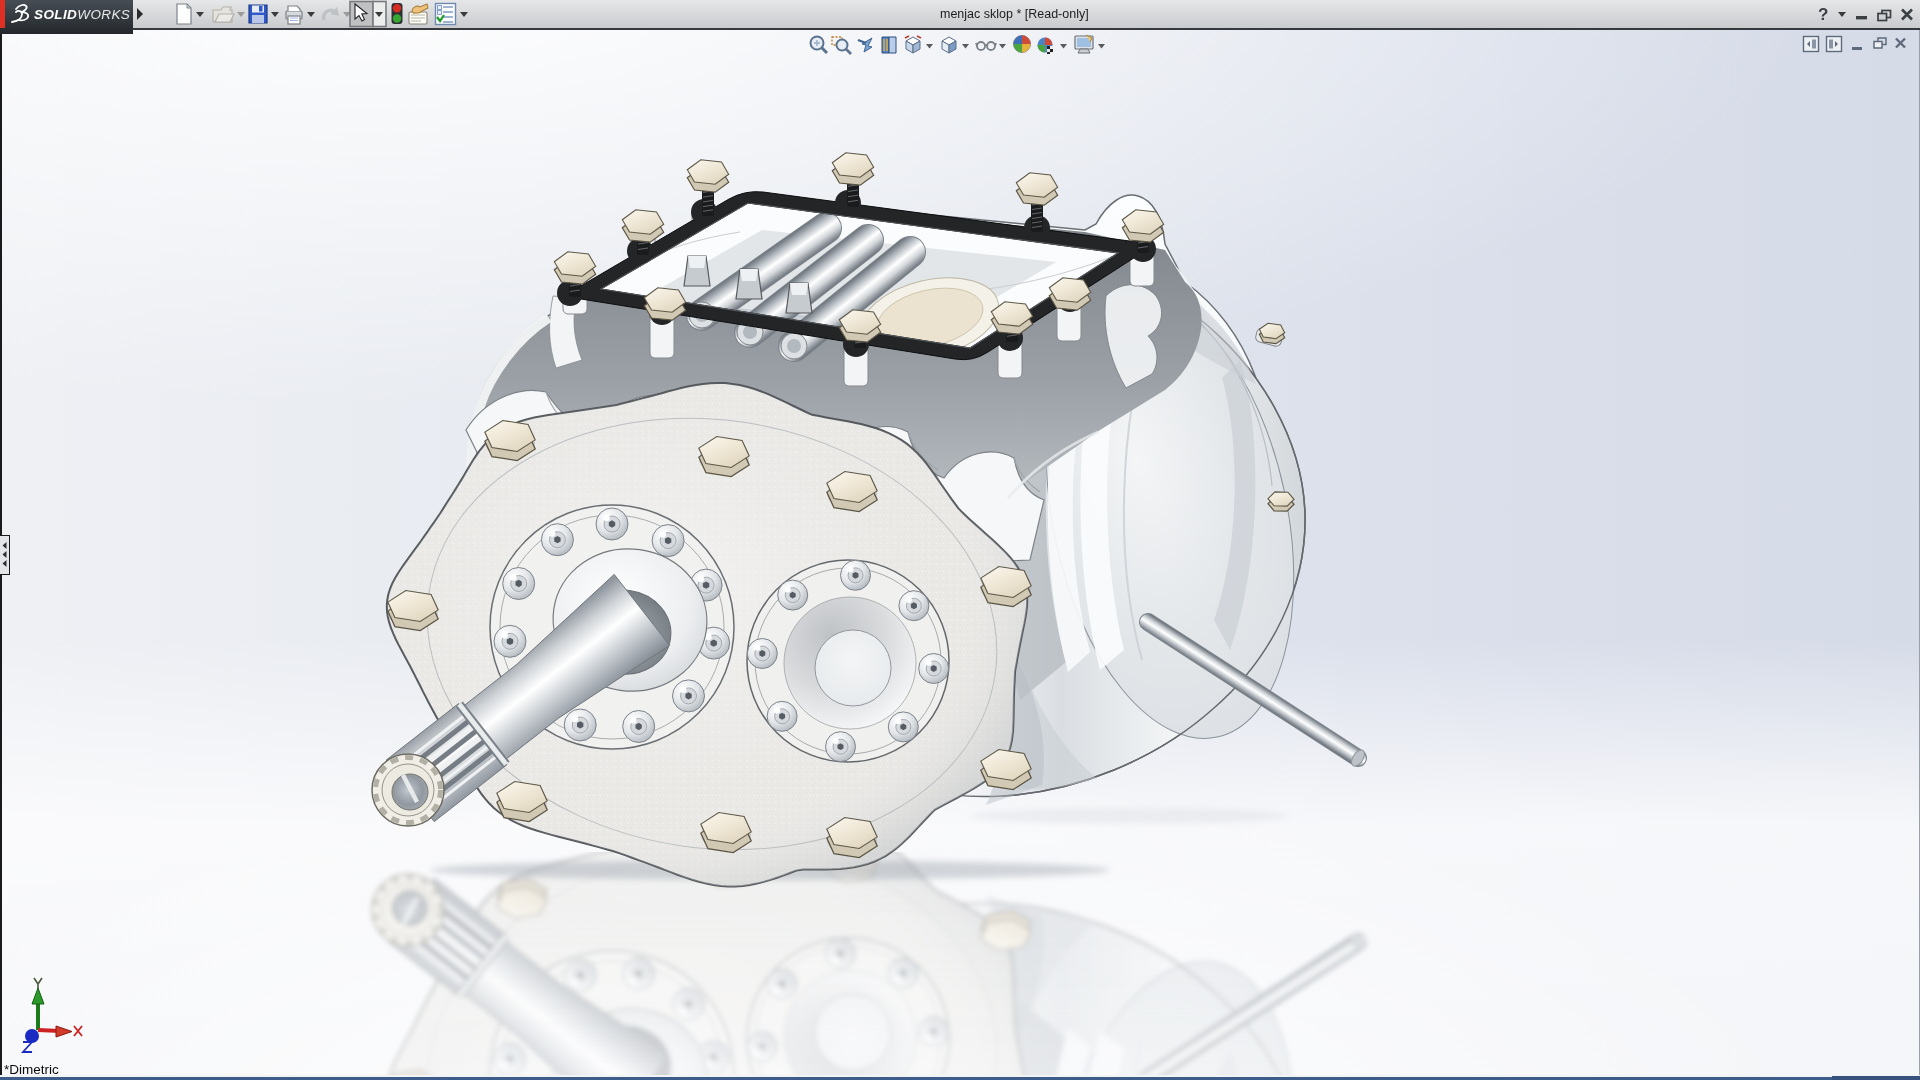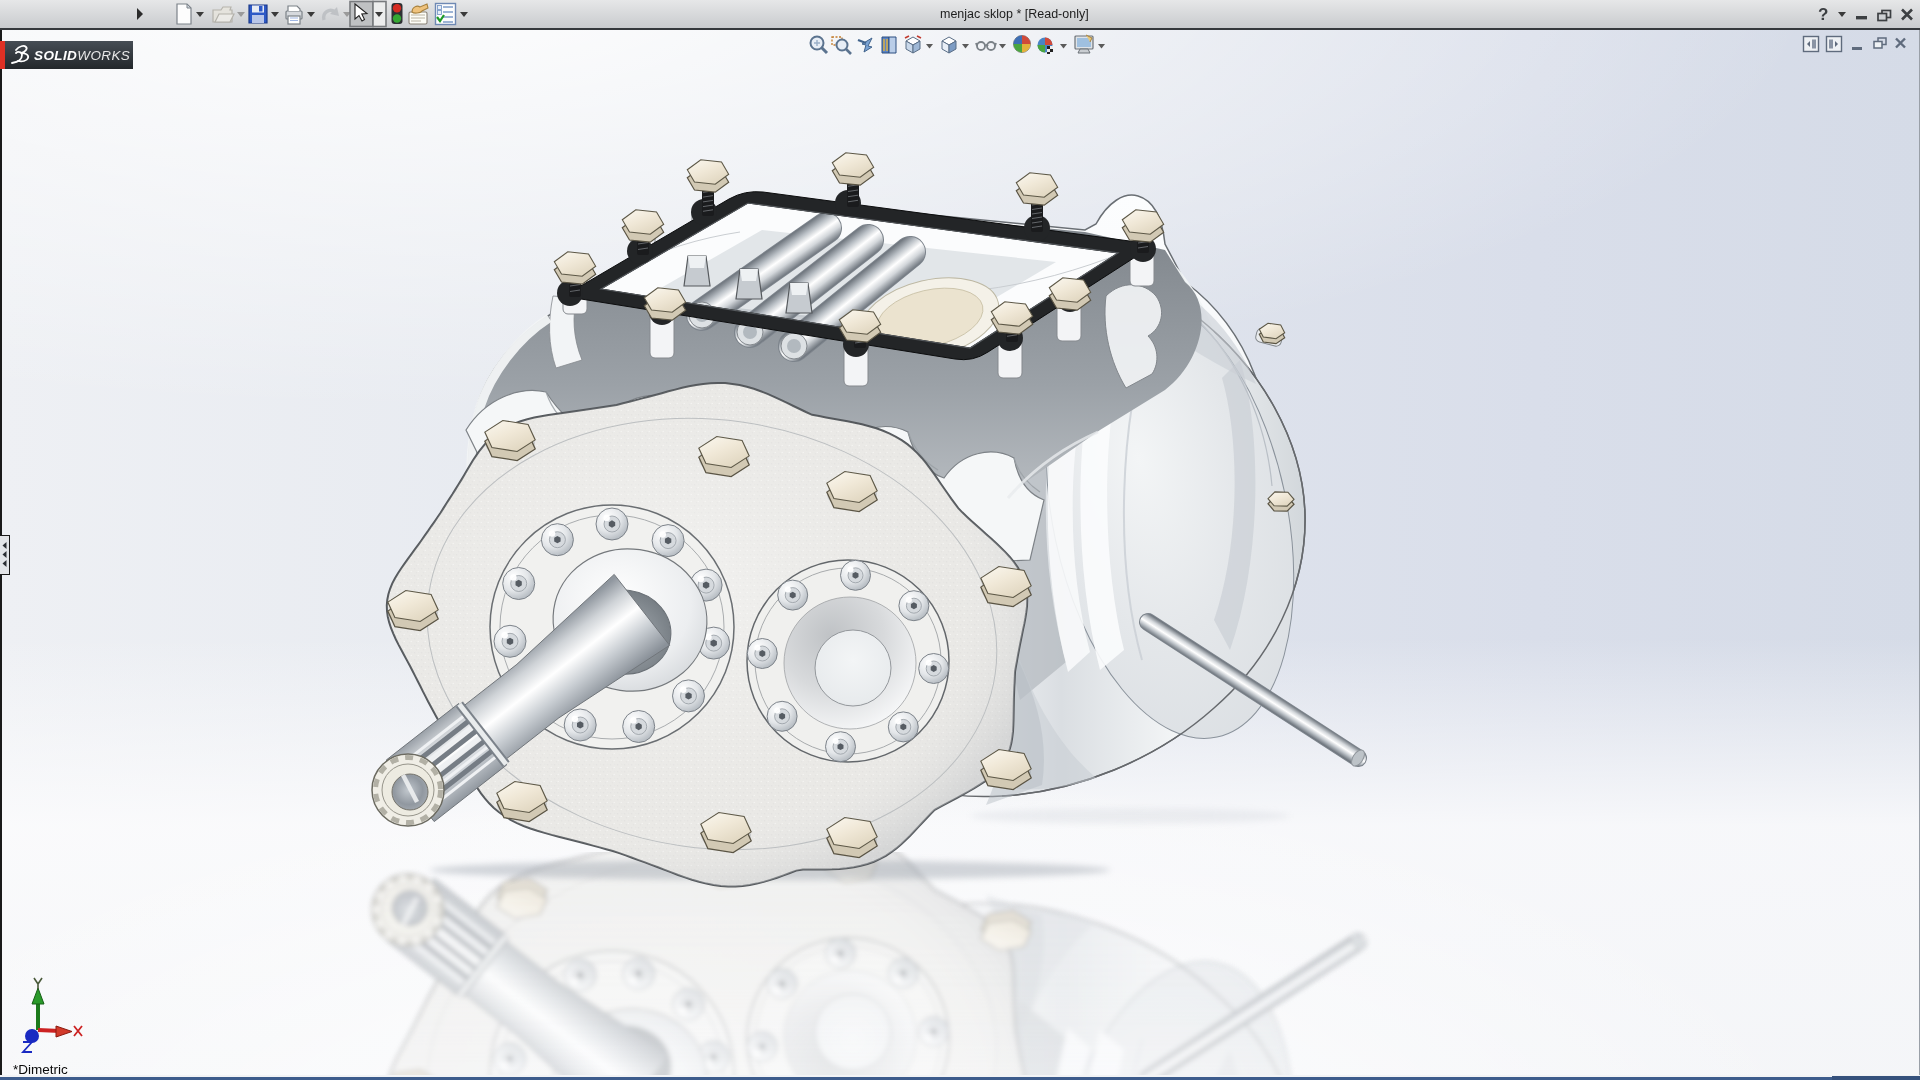--- a/index.html
+++ b/index.html
@@ -1,35 +1,35 @@
 <!DOCTYPE html>
 <html><head><meta charset="utf-8"><style>
  html,body{margin:0;padding:0;width:1920px;height:1080px;overflow:hidden;
    font-family:"Liberation Sans",sans-serif;background:#cfd1d4;}
  .titlebar{position:absolute;left:0;top:0;width:1920px;height:28px;
    background:linear-gradient(#e6e7e8,#c9cbce);border-bottom:2px solid #35383c;z-index:5;}
- .logo{position:absolute;left:0;top:0;width:133px;height:28px;
-   background:linear-gradient(#464d55,#23272b);margin-top:41px;}
+ .logo{position:absolute;left:0;top:0;width:133px;height:34px;
+   background:linear-gradient(#464d55,#23272b);}
  .logo .red{position:absolute;left:0;top:0;width:5px;height:28px;background:#e03024;}
  .logo .txt{position:absolute;left:34px;top:7px;color:#fff;font-size:13.5px;font-weight:bold;
    font-style:italic;letter-spacing:0.4px;}
  .logo .txt span{font-weight:normal;color:#e8e8e8}
  .title{position:absolute;left:940px;top:7px;width:400px;text-align:left;font-size:12.5px;color:#1d1d1d;}
  .viewport{position:absolute;left:0;top:30px;width:1920px;height:1047px;}
  .vpbg{position:absolute;left:0;top:0;width:100%;height:100%;
    background:
     radial-gradient(2000px 620px at 22% -5%, rgba(255,255,255,0.95) 0%, rgba(255,255,255,0) 70%),
     radial-gradient(1600px 620px at 42% 108%, rgba(255,255,255,0.95) 0%, rgba(255,255,255,0) 65%),
     linear-gradient(to bottom, rgba(255,255,255,0) 58%, rgba(252,252,253,0.85) 76%, rgba(246,247,249,0.95) 100%),
     linear-gradient(to right, #eef0f4 0%, #e3e7ee 45%, #d9deea 80%, #d5dbe7 100%);}
  .vpborder{position:absolute;left:0;top:0;width:100%;height:100%;border-left:2px solid #1a1a1a;border-right:1px solid #9aa0a8;box-sizing:border-box;}
  .scene{position:absolute;left:0;top:-30px;}
  .tab{position:absolute;left:0;top:505px;width:9px;height:38px;background:#e3e5e8;
    border:1px solid #1a1a1a;border-left:none;}
- .dimetric{position:absolute;left:13px;top:1032px;font-size:13.5px;color:#0a0a0a;}
+ .dimetric{position:absolute;left:4px;top:1032px;font-size:13.5px;color:#0a0a0a;}
  .statusbar{position:absolute;left:0;top:1045px;width:1920px;height:5px;background:#3d5c8c;
    border-top:2px solid #f2f3f5;box-sizing:border-box;}
 </style></head>
 <body>
 <div class="viewport">
  <div class="vpbg"></div>
  <svg class="scene" width="1920" height="1080" viewBox="0 0 1920 1080">
       <defs>
         <linearGradient id="boltTop" x1="0" y1="0" x2="0.7" y2="1">
           <stop offset="0" stop-color="#fbf8f0"></stop>

